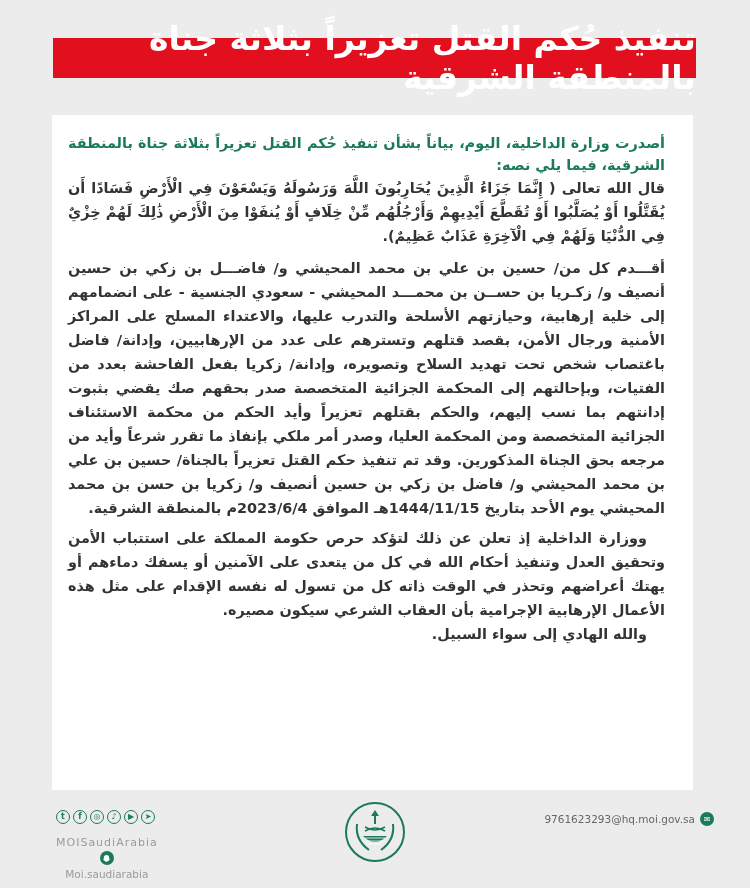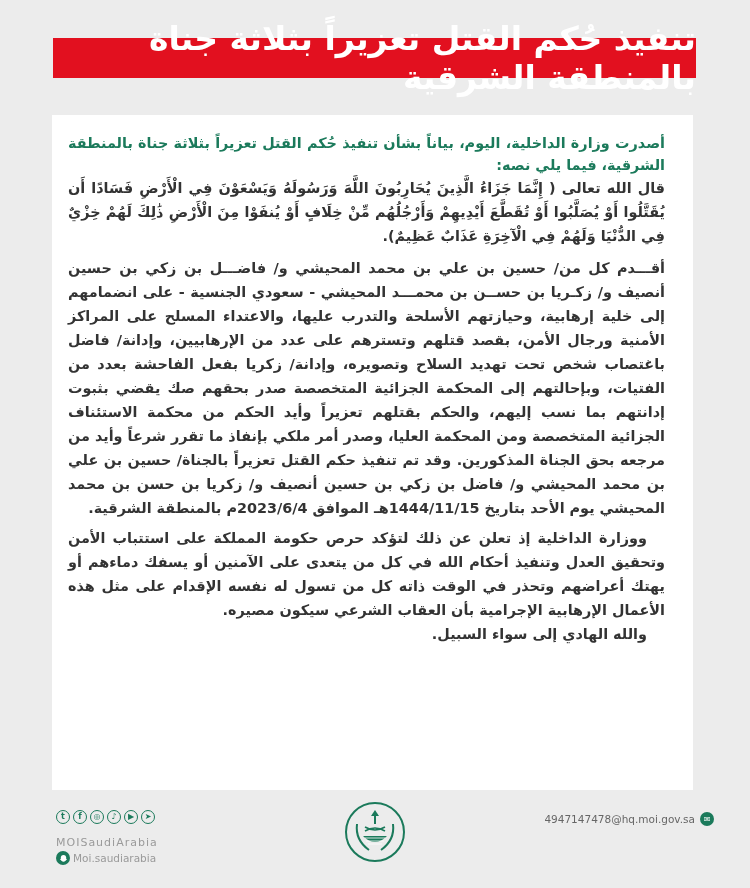--- a/index.html
+++ b/index.html
@@ -29,21 +29,21 @@
   .closing { color:#333; font-weight:bold; font-size:14.4px; line-height:24px; margin:0; padding-right:18px; }
 
   .footer-left { position:absolute; left:56px; top:810px; }
   .social-row { display:flex; gap:3px; }
   .sicon {
     width:14px; height:14px; border:1.5px solid #1b7a5b; border-radius:50%;
     box-sizing:border-box; color:#1b7a5b; font-size:8px; display:flex; align-items:center; justify-content:center;
     font-family:"DejaVu Sans", sans-serif; font-weight:bold; line-height:1;
   }
   .handle { color:#9a9a9a; font-size:11px; letter-spacing:1px; margin-top:12px; font-family:"DejaVu Sans", sans-serif; }
-  .snap-row { display:flex; align-items:center; gap:3px; margin-top:2px; }
+  .snap-row { display:flex; align-items:center; gap:3px; margin-top:2px;flex-direction:column; }
   .snap-icon { width:14px; height:14px; border-radius:50%; background:#1b7a5b; display:flex; align-items:center; justify-content:center; }
   .snap-text { color:#9a9a9a; font-size:10.5px; }
 
   .emblem { position:absolute; left:343px; top:800px; width:64px; height:64px; }
 
   .footer-right { position:absolute; right:36px; top:810px; text-align:right; }
   .contact-row { display:flex; justify-content:flex-end; align-items:center; gap:5px; height:18px; }
   .contact-text { color:#666; font-size:10.5px; font-family:"DejaVu Sans", sans-serif; }
   .cicon { width:14px; height:14px; border-radius:50%; background:#1b7a5b; color:#fff; font-size:8px; display:flex; align-items:center; justify-content:center; }
   .cicon.web { background:transparent; border:1.5px solid #1b7a5b; box-sizing:border-box; color:#1b7a5b; }
@@ -92,16 +92,16 @@
     <rect x="31" y="15" width="2" height="9" fill="#1b7a5b"></rect>
     <path d="M22 27 Q32 33 42 27" fill="none" stroke="#1b7a5b" stroke-width="1.5"></path>
     <path d="M22 31 Q32 25 42 31" fill="none" stroke="#1b7a5b" stroke-width="1.5"></path>
     <path d="M20 36 Q32 48 44 36 Z" fill="#1b7a5b"></path>
     <path d="M22 38 H42 M23 41 H41 M25 44 H39" stroke="#fff" stroke-width="0.8"></path>
   </svg>
 </div>
 
 <div class="footer-right">
   <div class="contact-row">
-    <span class="contact-text">4947147478@hq.moi.gov.sa</span>
+    <span class="contact-text">9761623293@hq.moi.gov.sa</span>
     <span class="cicon">✉</span>
   </div>
 </div>
 
 </body></html>

